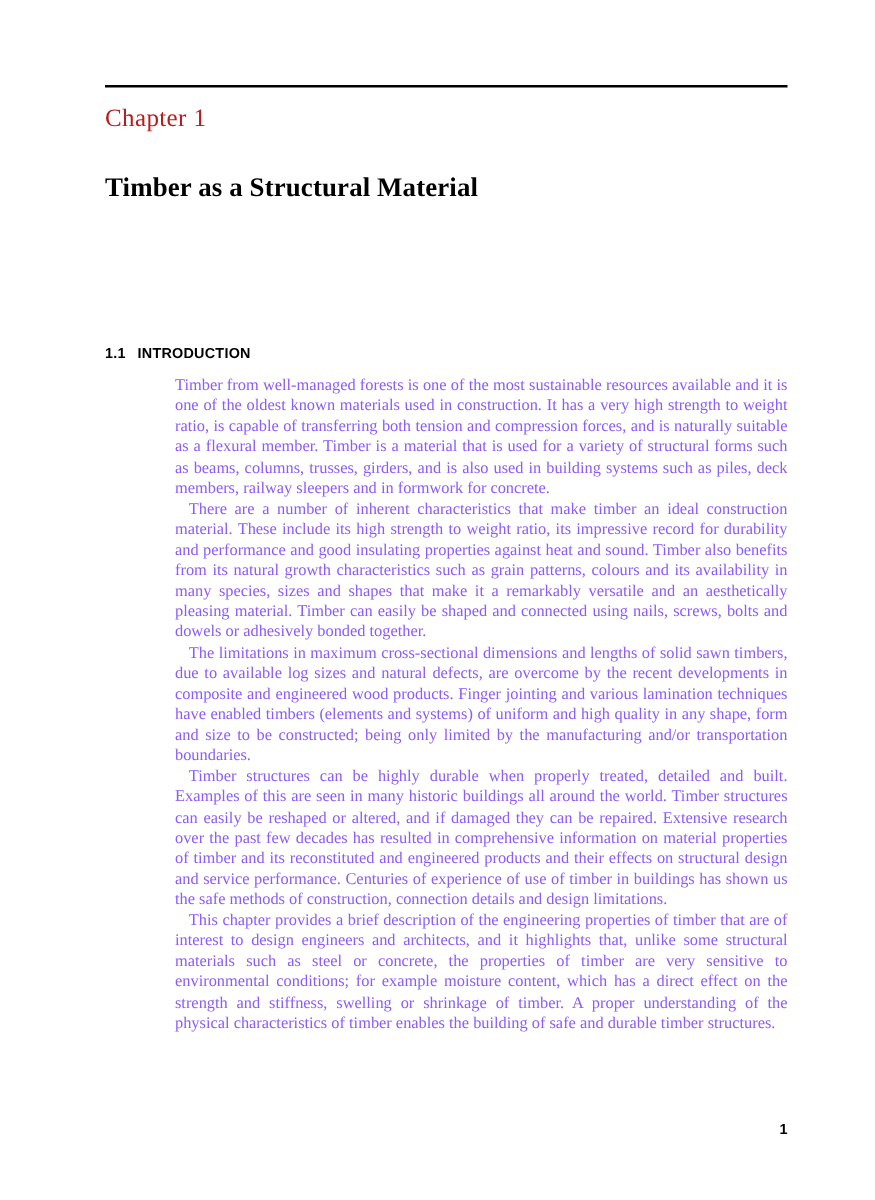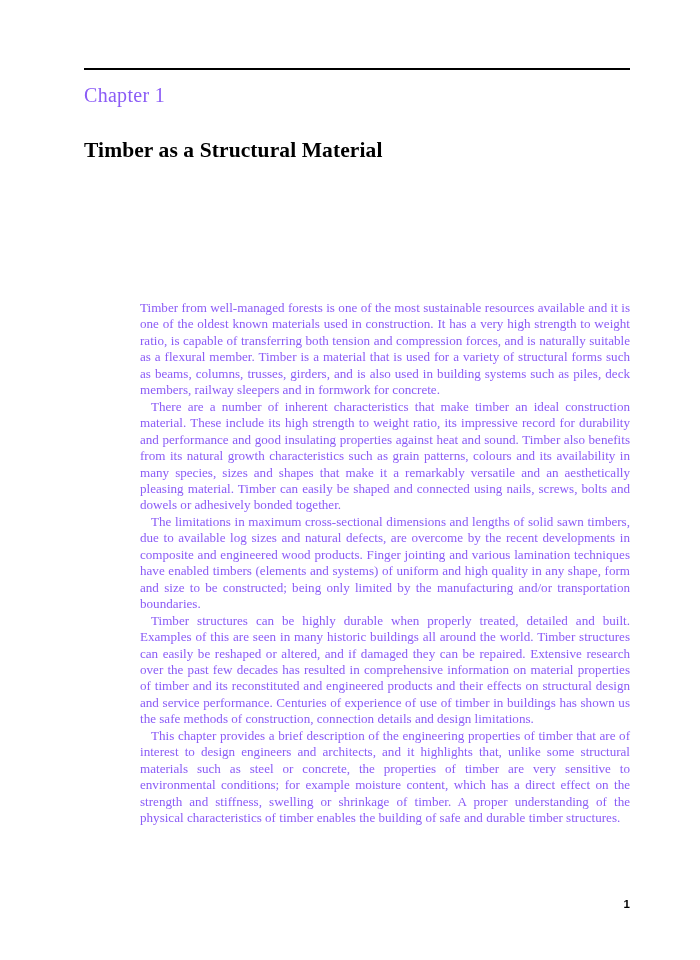--- a/index.html
+++ b/index.html
@@ -37,21 +37,21 @@
 
   .chapter-number {
     position: absolute;
     left: 84px;
     top: 82px;
     width: 546px;
     font-size: 20px;
     line-height: 26px;
     font-weight: 400;
     letter-spacing: 0.3px;
-    color: #8b5cf6;
+    color: #b91c1c;
   }
 
   .chapter-title {
     position: absolute;
     left: 84px;
     top: 112px;
     width: 546px;
     font-size: 21.5px;
     line-height: 28px;
     font-weight: 700;
@@ -118,20 +118,21 @@
 <body>
 
 <div class="page">
 
   <div class="chapter-rule"></div>
 
   <div class="chapter-number">Chapter 1</div>
 
   <h1 class="chapter-title">Timber as a Structural Material</h1>
 
+  <h2 class="section-heading"><span class="sec-num">1.1</span><span>INTRODUCTION</span></h2>
 
   <div class="body-column">
     <p class="para">Timber from well-managed forests is one of the most sustainable resources available and it is one of the oldest known materials used in construction. It has a very high strength to weight ratio, is capable of transferring both tension and compression forces, and is naturally suitable as a flexural member. Timber is a material that is used for a variety of structural forms such as beams, columns, trusses, girders, and is also used in building systems such as piles, deck members, railway sleepers and in formwork for concrete.</p>
     <p class="para indent">There are a number of inherent characteristics that make timber an ideal construction material. These include its high strength to weight ratio, its impressive record for durability and performance and good insulating properties against heat and sound. Timber also benefits from its natural growth characteristics such as grain patterns, colours and its availability in many species, sizes and shapes that make it a remarkably versatile and an aesthetically pleasing material. Timber can easily be shaped and connected using nails, screws, bolts and dowels or adhesively bonded together.</p>
     <p class="para indent">The limitations in maximum cross-sectional dimensions and lengths of solid sawn timbers, due to available log sizes and natural defects, are overcome by the recent developments in composite and engineered wood products. Finger jointing and various lamination techniques have enabled timbers (elements and systems) of uniform and high quality in any shape, form and size to be constructed; being only limited by the manufacturing and/or transportation boundaries.</p>
     <p class="para indent">Timber structures can be highly durable when properly treated, detailed and built. Examples of this are seen in many historic buildings all around the world. Timber structures can easily be reshaped or altered, and if damaged they can be repaired. Extensive research over the past few decades has resulted in comprehensive information on material properties of timber and its reconstituted and engineered products and their effects on structural design and service performance. Centuries of experience of use of timber in buildings has shown us the safe methods of construction, connection details and design limitations.</p>
     <p class="para indent">This chapter provides a brief description of the engineering properties of timber that are of interest to design engineers and architects, and it highlights that, unlike some structural materials such as steel or concrete, the properties of timber are very sensitive to environmental conditions; for example moisture content, which has a direct effect on the strength and stiffness, swelling or shrinkage of timber. A proper understanding of the physical characteristics of timber enables the building of safe and durable timber structures.</p>
   </div>
 
   <div class="folio">1</div>

